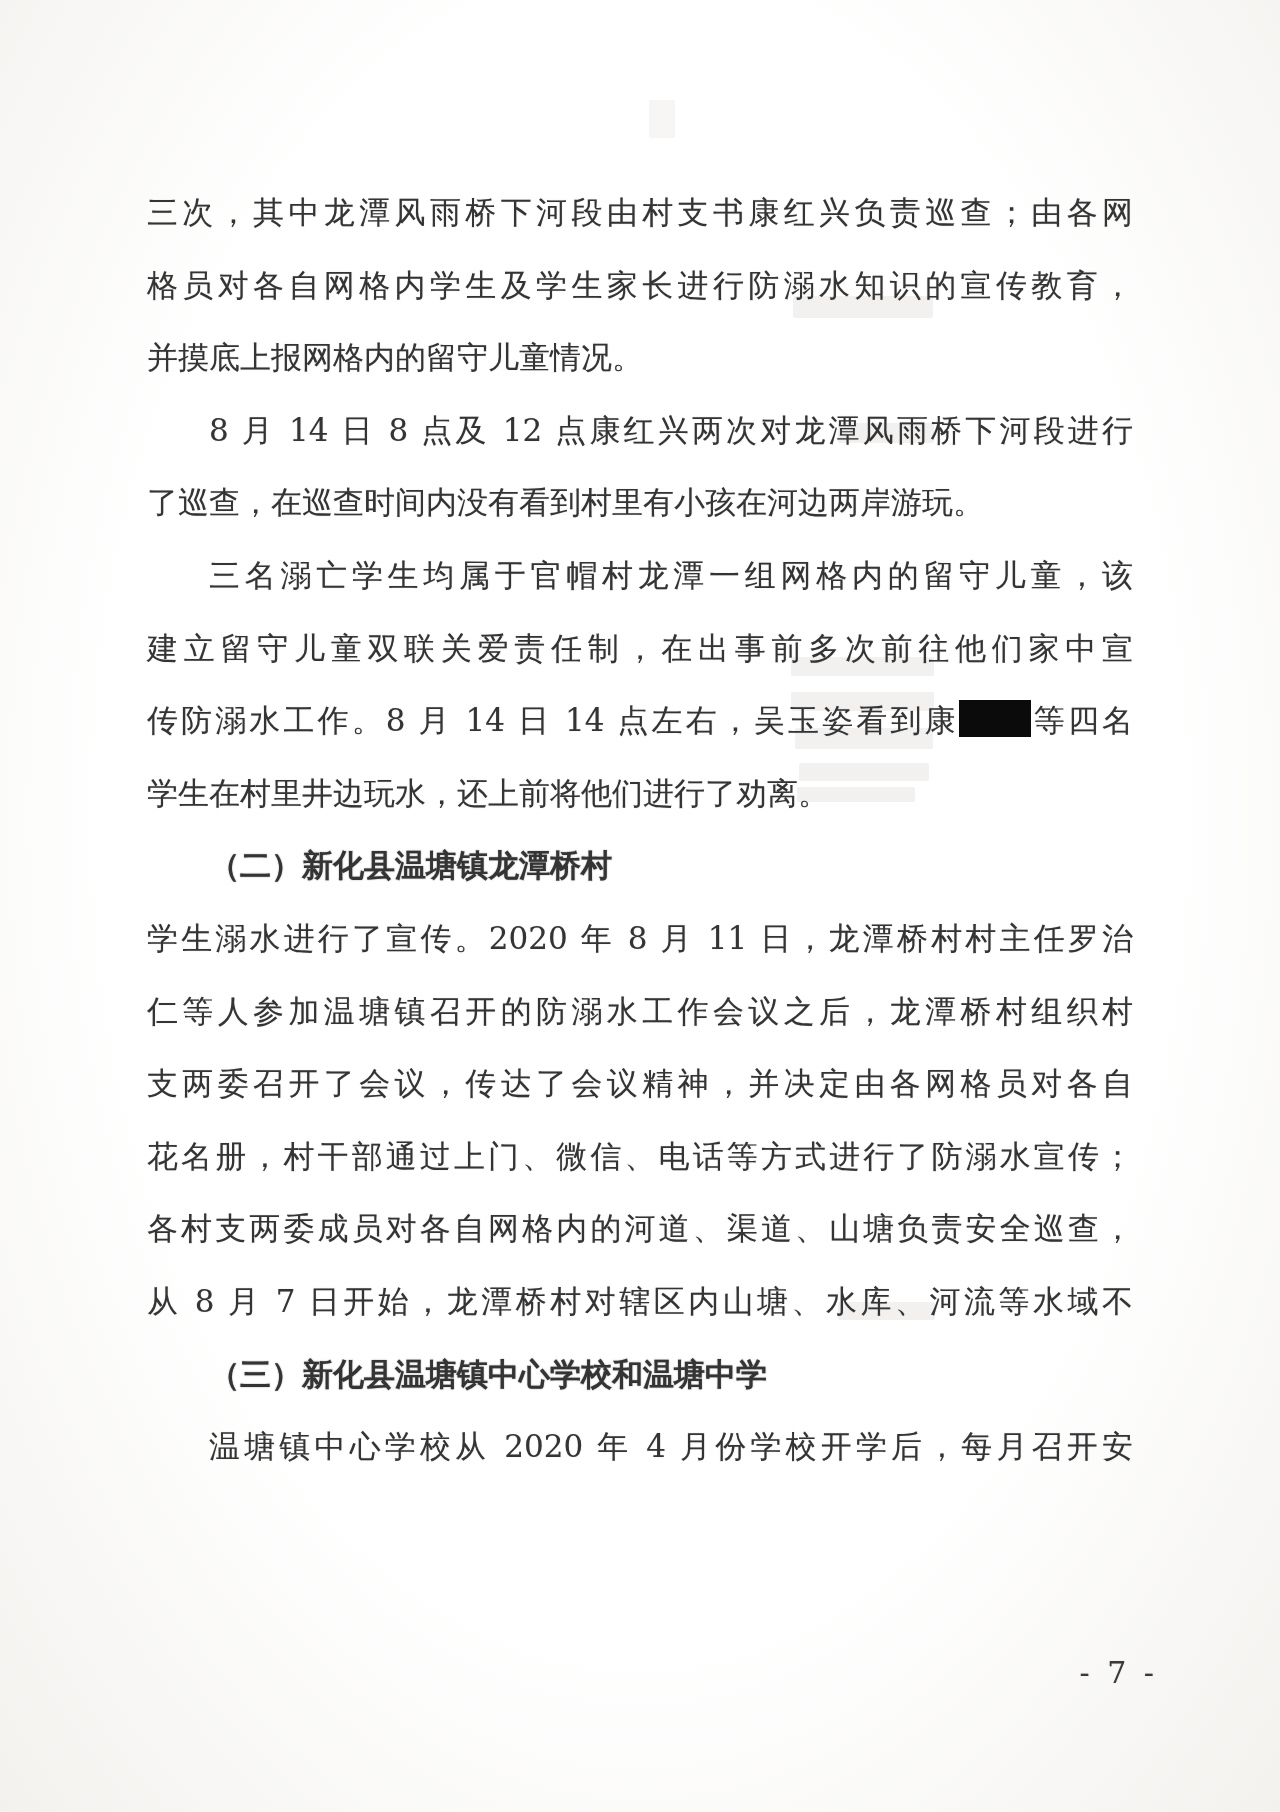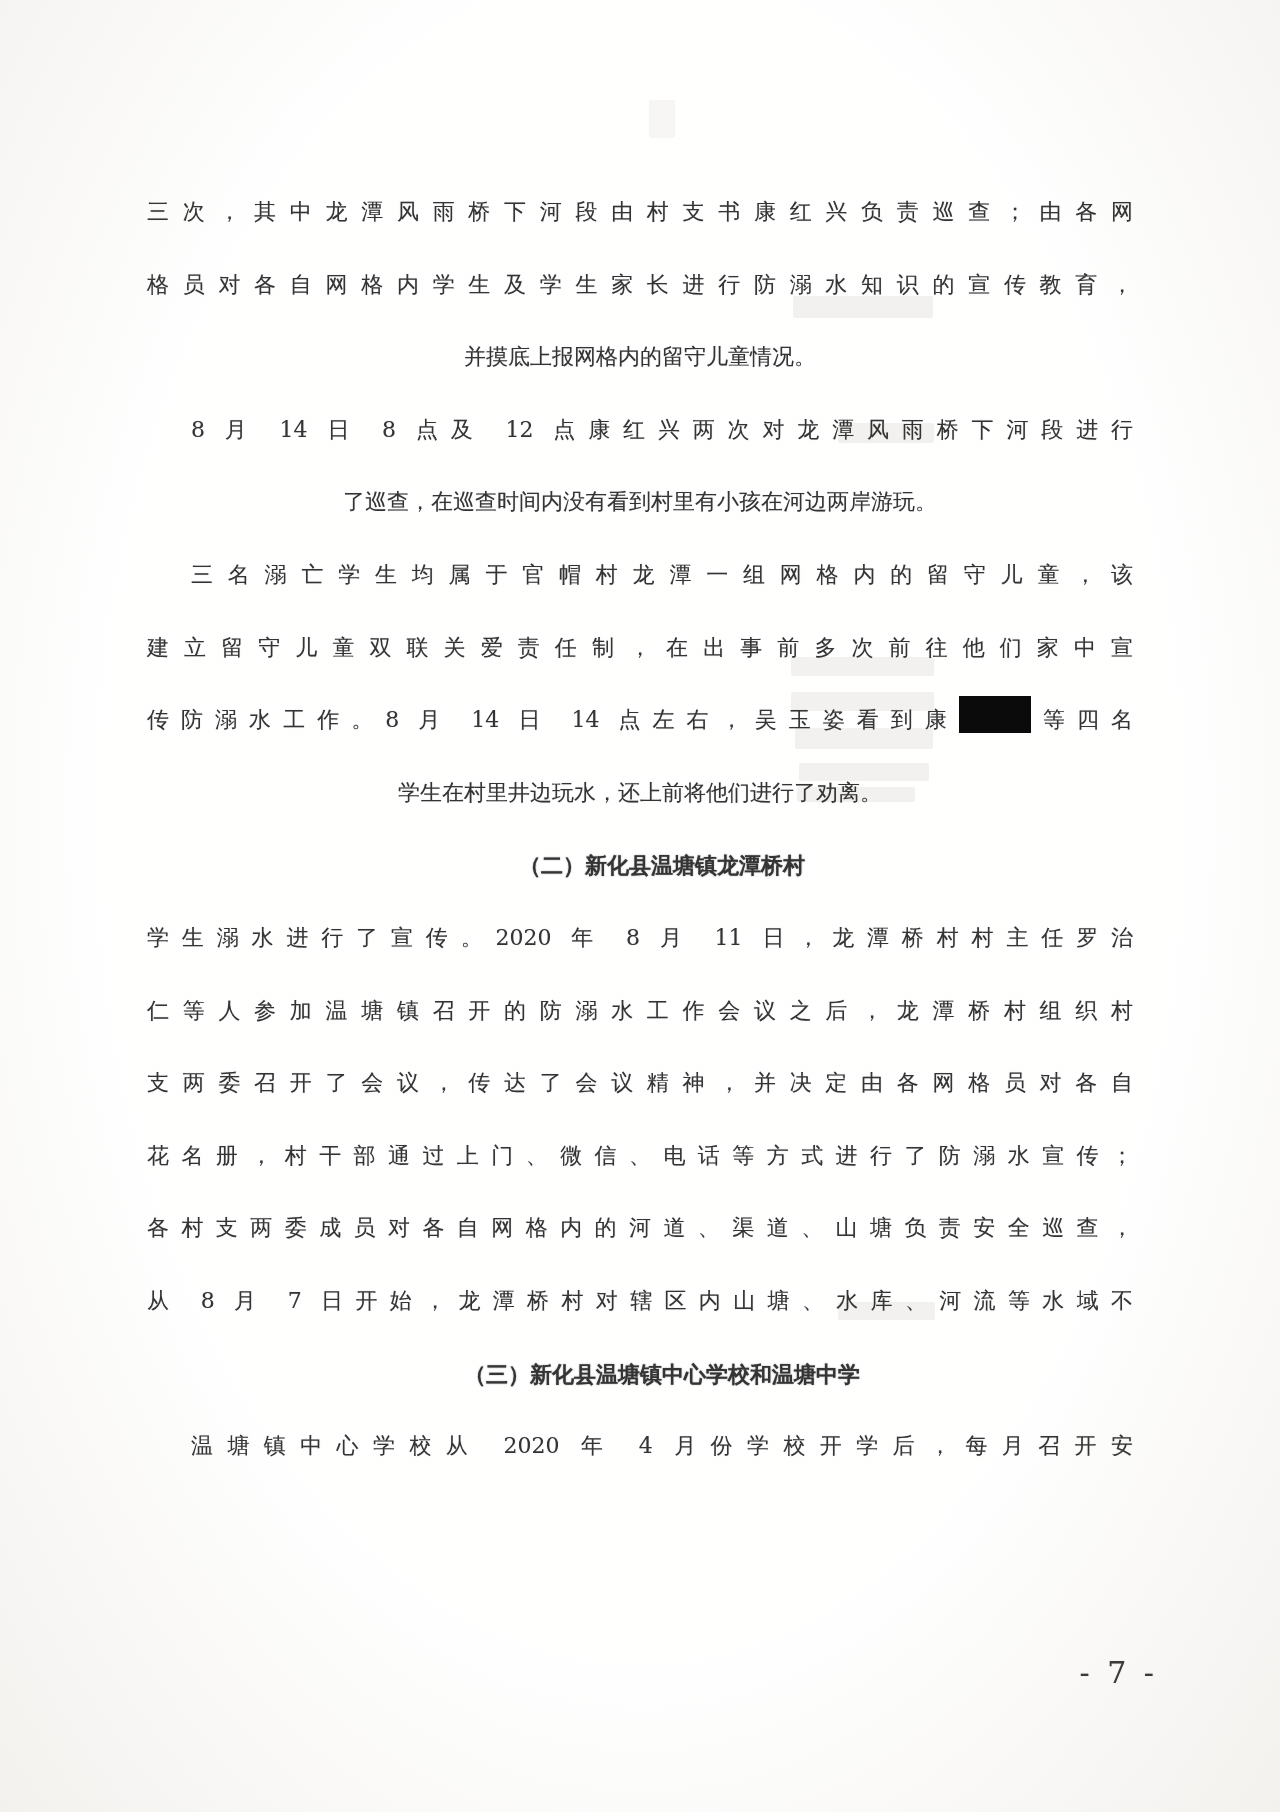--- a/index.html
+++ b/index.html
@@ -21,28 +21,28 @@
     background:
       radial-gradient(ellipse at 50% 45%, rgba(255,255,255,0.9) 60%, rgba(225,223,218,0.35) 100%),
       #fcfbf9;
   }
   .text-block {
     position: absolute;
     left: 147px;
     top: 176px;
     width: 986px;
     color: #343434;
-    font-size: 22px;
+    font-size: 31px;
     text-shadow: 0 0 1px rgba(40,40,40,0.28);
   }
   .line {
     height: 72.6px;
     line-height: 72.6px;
     white-space: nowrap;
-    text-align: center;
+    text-align: left;
   }
   .line.fill {
     white-space: normal;
     text-align: justify;
     text-align-last: justify;
   }
   .line.indent {
     text-indent: 2em;
   }
   .line.heading {

